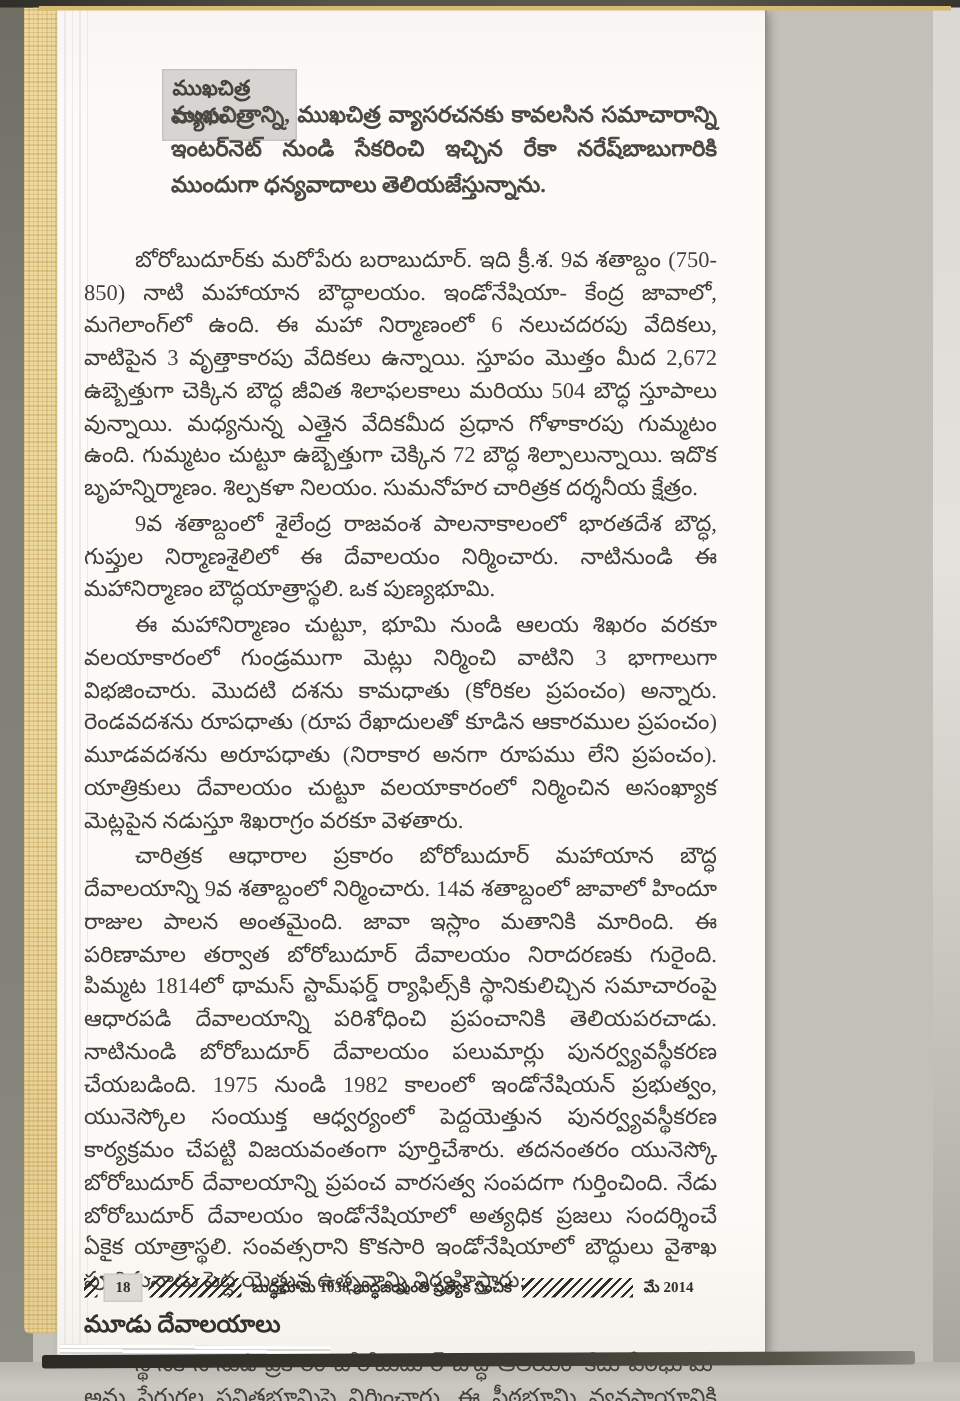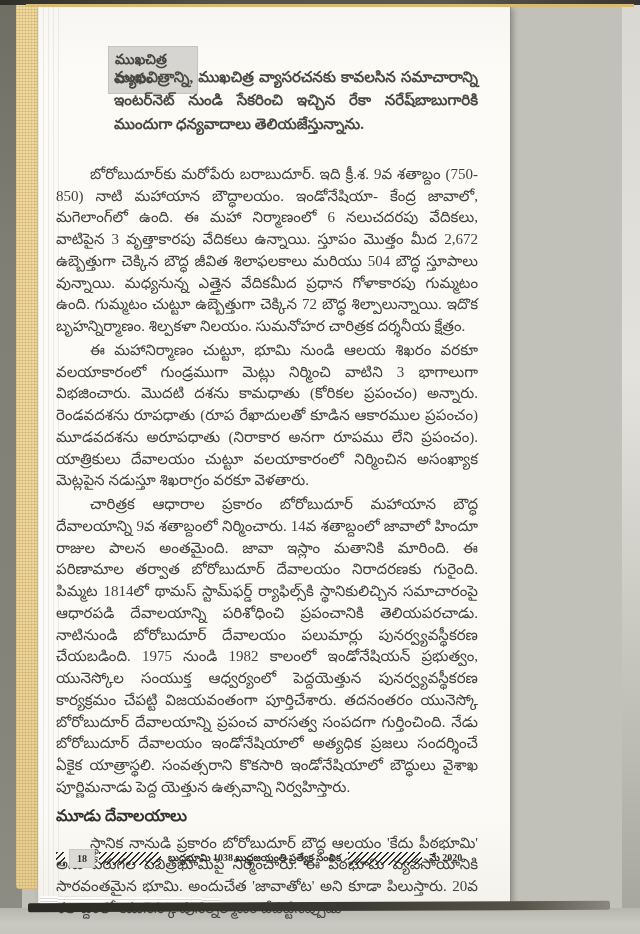--- a/index.html
+++ b/index.html
@@ -91,33 +91,34 @@
 వ్యాసం :</div>
 
     <div class="content">
       <div class="titles">
       </div>
 
       <div class="intro">ముఖచిత్రాన్ని, ముఖచిత్ర వ్యాసరచనకు కావలసిన సమాచారాన్ని ఇంటర్‌నెట్ నుండి సేకరించి ఇచ్చిన రేకా నరేష్‌బాబుగారికి ముందుగా ధన్యవాదాలు తెలియజేస్తున్నాను.</div>
 
       <div class="body-text">
         <p class="para">బోరోబుదూర్‌కు మరోపేరు బరాబుదూర్. ఇది క్రీ.శ. 9వ శతాబ్దం (750-850) నాటి మహాయాన బౌద్ధాలయం. ఇండోనేషియా- కేంద్ర జావాలో, మగెలాంగ్‌లో ఉంది. ఈ మహా నిర్మాణంలో 6 నలుచదరపు వేదికలు, వాటిపైన 3 వృత్తాకారపు వేదికలు ఉన్నాయి. స్తూపం మొత్తం మీద 2,672 ఉబ్బెత్తుగా చెక్కిన బౌద్ధ జీవిత శిలాఫలకాలు మరియు 504 బౌద్ధ స్తూపాలు వున్నాయి. మధ్యనున్న ఎత్తైన వేదికమీద ప్రధాన గోళాకారపు గుమ్మటం ఉంది. గుమ్మటం చుట్టూ ఉబ్బెత్తుగా చెక్కిన 72 బౌద్ధ శిల్పాలున్నాయి. ఇదొక బృహన్నిర్మాణం. శిల్పకళా నిలయం. సుమనోహర చారిత్రక దర్శనీయ క్షేత్రం.</p>
+        <p class="para">9వ శతాబ్దంలో శైలేంద్ర రాజవంశ పాలనాకాలంలో భారతదేశ బౌద్ధ, గుప్తుల నిర్మాణశైలిలో ఈ దేవాలయం నిర్మించారు. నాటినుండి ఈ మహానిర్మాణం బౌద్ధయాత్రాస్థలి. ఒక పుణ్యభూమి.</p>
         <p class="para">ఈ మహానిర్మాణం చుట్టూ, భూమి నుండి ఆలయ శిఖరం వరకూ వలయాకారంలో గుండ్రముగా మెట్లు నిర్మించి వాటిని 3 భాగాలుగా విభజించారు. మొదటి దశను కామధాతు (కోరికల ప్రపంచం) అన్నారు. రెండవదశను రూపధాతు (రూప రేఖాదులతో కూడిన ఆకారముల ప్రపంచం) మూడవదశను అరూపధాతు (నిరాకార అనగా రూపము లేని ప్రపంచం). యాత్రికులు దేవాలయం చుట్టూ వలయాకారంలో నిర్మించిన అసంఖ్యాక మెట్లపైన నడుస్తూ శిఖరాగ్రం వరకూ వెళతారు.</p>
         <p class="para">చారిత్రక ఆధారాల ప్రకారం బోరోబుదూర్ మహాయాన బౌద్ధ దేవాలయాన్ని 9వ శతాబ్దంలో నిర్మించారు. 14వ శతాబ్దంలో జావాలో హిందూ రాజుల పాలన అంతమైంది. జావా ఇస్లాం మతానికి మారింది. ఈ పరిణామాల తర్వాత బోరోబుదూర్ దేవాలయం నిరాదరణకు గురైంది. పిమ్మట 1814లో థామస్ స్టామ్‌ఫర్డ్ ర్యాఫిల్స్‌కి స్థానికులిచ్చిన సమాచారంపై ఆధారపడి దేవాలయాన్ని పరిశోధించి ప్రపంచానికి తెలియపరచాడు. నాటినుండి బోరోబుదూర్ దేవాలయం పలుమార్లు పునర్వ్యవస్థీకరణ చేయబడింది. 1975 నుండి 1982 కాలంలో ఇండోనేషియన్ ప్రభుత్వం, యునెస్కోల సంయుక్త ఆధ్వర్యంలో పెద్దయెత్తున పునర్వ్యవస్థీకరణ కార్యక్రమం చేపట్టి విజయవంతంగా పూర్తిచేశారు. తదనంతరం యునెస్కో బోరోబుదూర్ దేవాలయాన్ని ప్రపంచ వారసత్వ సంపదగా గుర్తించింది. నేడు బోరోబుదూర్ దేవాలయం ఇండోనేషియాలో అత్యధిక ప్రజలు సందర్శించే ఏకైక యాత్రాస్థలి. సంవత్సరాని కొకసారి ఇండోనేషియాలో బౌద్ధులు వైశాఖ పూర్ణిమనాడు పెద్ద యెత్తున ఉత్సవాన్ని నిర్వహిస్తారు.</p>
         <div class="subhead">మూడు దేవాలయాలు</div>
         <p class="para">స్థానిక నానుడి ప్రకారం బోరోబుదూర్ బౌద్ధ ఆలయం 'కేదు పీఠభూమి' అను పేరుగల పవిత్రభూమిపై నిర్మించారు. ఈ పీఠభూమి వ్యవసాయానికి సారవంతమైన భూమి. అందుచేత 'జావాతోట' అని కూడా పిలుస్తారు. 20వ శతాబ్దంలో యునెస్కో పునర్నిర్మాణం చేపట్టినప్పుడు</p>
       </div>
     </div>
 
     <div class="footer">
       <span class="hatch h-tiny"></span>
       <span class="page-num">18</span>
       <span class="hatch h-mid"></span>
       <span class="footer-center">బుద్ధభూమి 1038 బుద్ధజయంతి ప్రత్యేక సంచిక</span>
       <span class="hatch h-mid2"></span>
-      <span class="footer-date">మే 2020</span>
+      <span class="footer-date">మే 2014</span>
     </div>
   </div>
 
   <div class="top-dark"></div>
   <div class="top-gold"></div>
   <div class="bottom-edge"></div>
 </div>
 
 </body></html>

